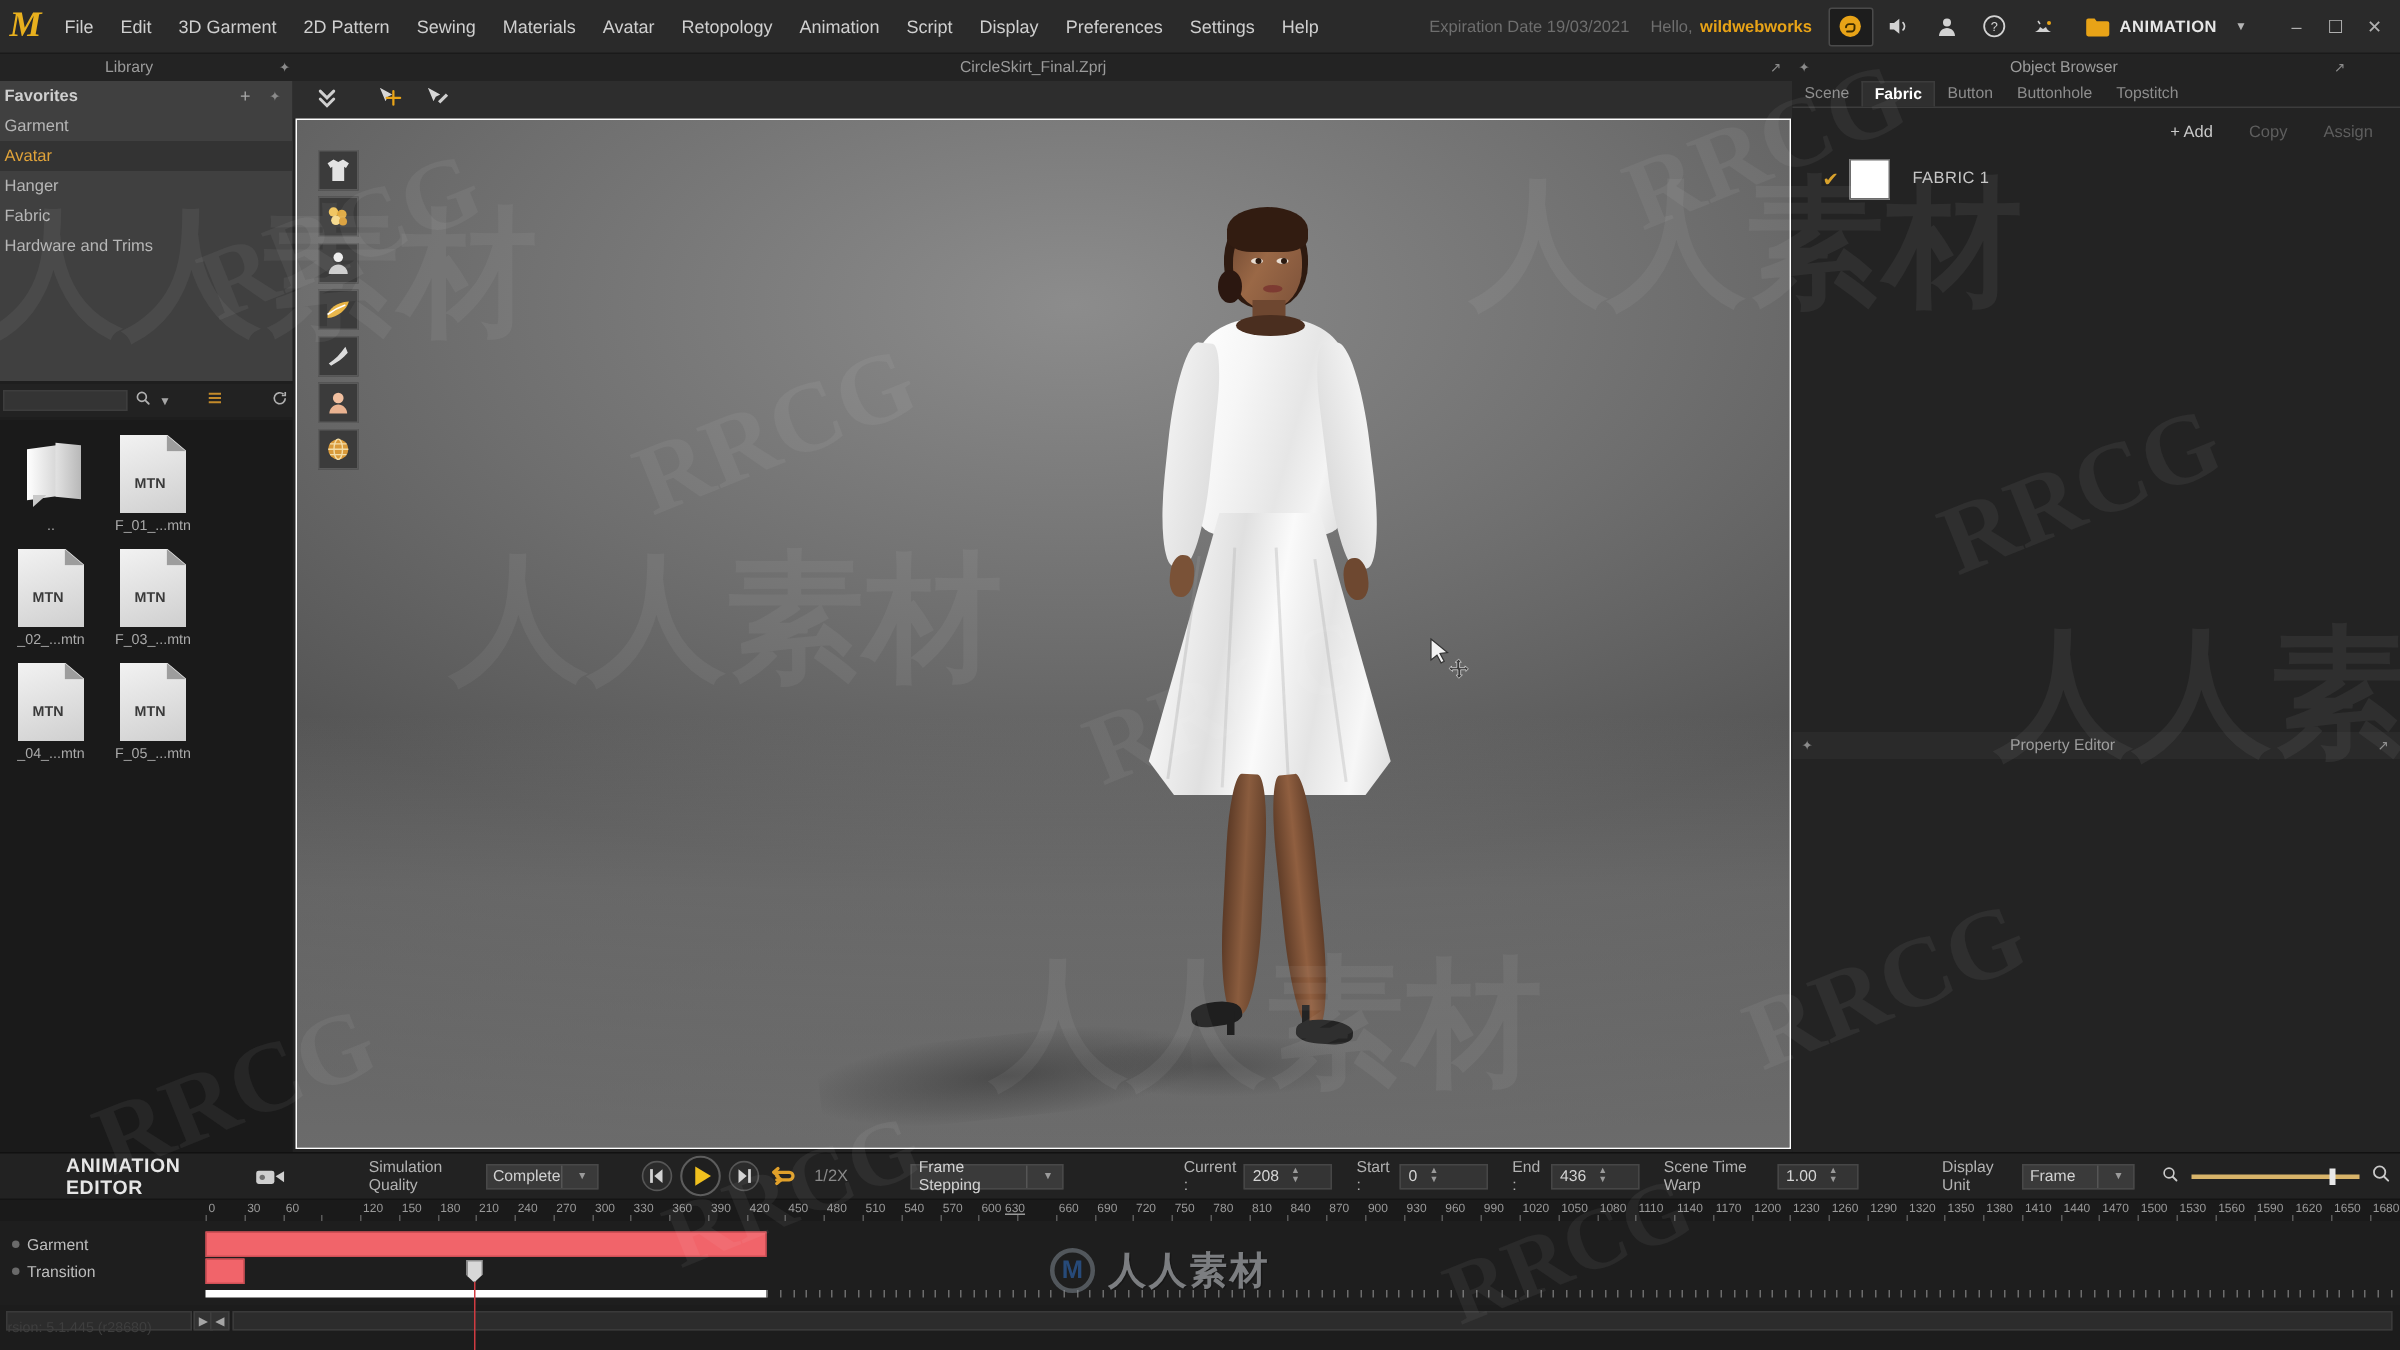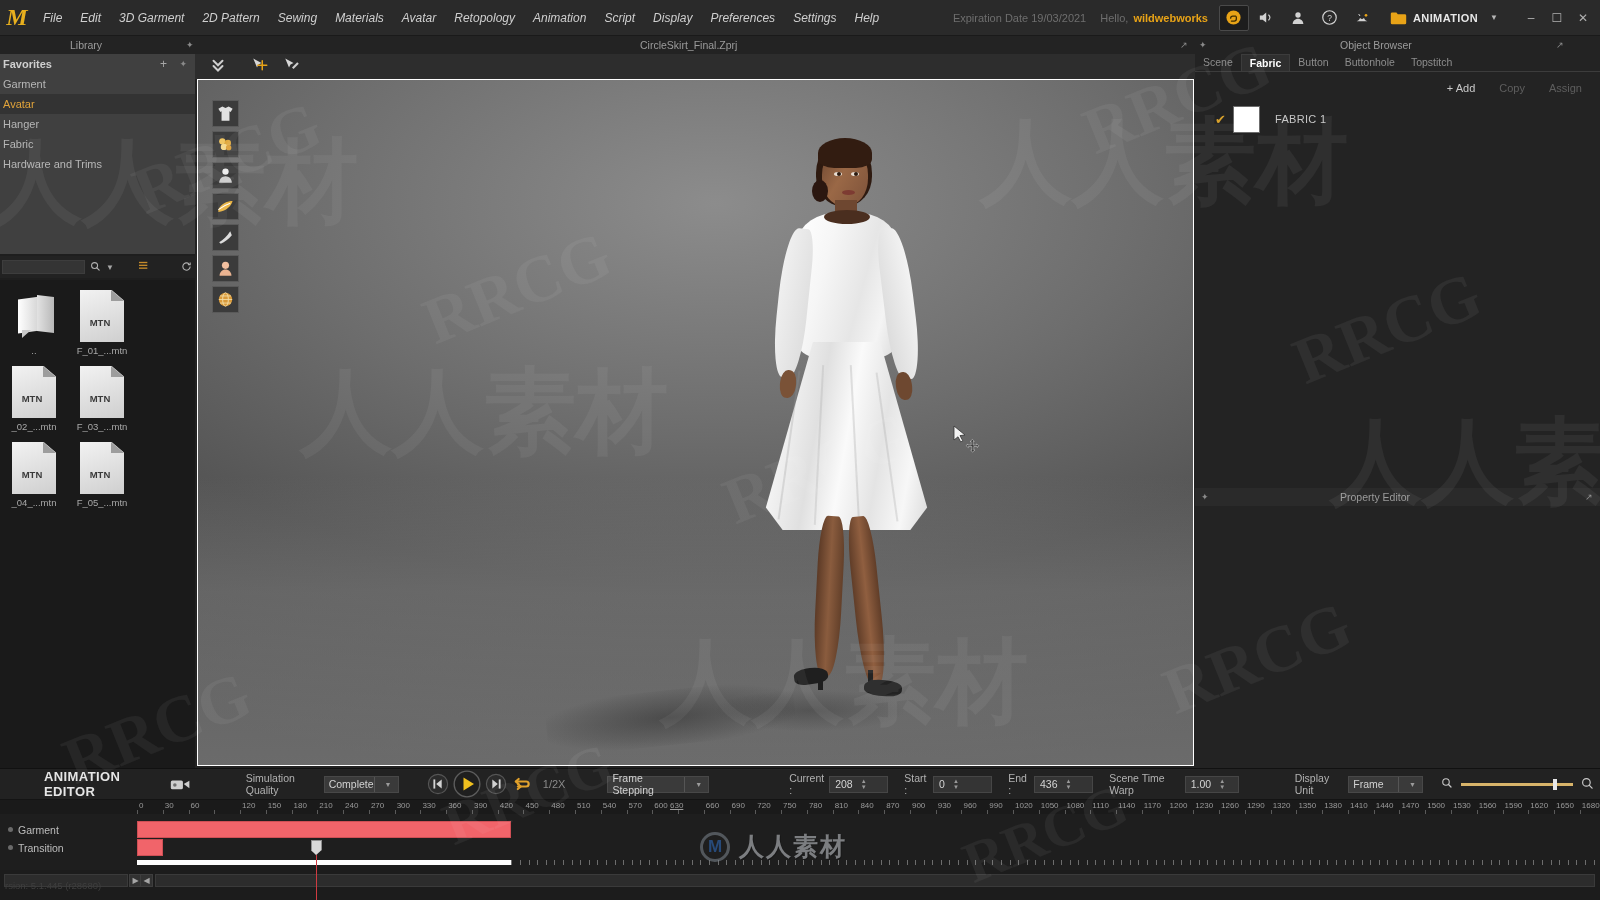--- a/index.html
+++ b/index.html
@@ -196,21 +196,21 @@
                   text-shadow: 1px 1px 0 rgba(0,0,0,.4); }
   .cursor-ico { position: absolute; z-index: 450; }
 </style>
 </head>
 <body>
 
 <div id="app">
 
   <div id="menubar">
     <div id="logo">M</div>
-    <div id="menu-items" style="display: flex; font-style: italic;">
+    <div id="menu-items" style="display: flex;">
         <div class="menu-item">File</div>
         <div class="menu-item">Edit</div>
         <div class="menu-item">3D Garment</div>
         <div class="menu-item">2D Pattern</div>
         <div class="menu-item">Sewing</div>
         <div class="menu-item">Materials</div>
         <div class="menu-item">Avatar</div>
         <div class="menu-item">Retopology</div>
         <div class="menu-item">Animation</div>
         <div class="menu-item">Script</div>

